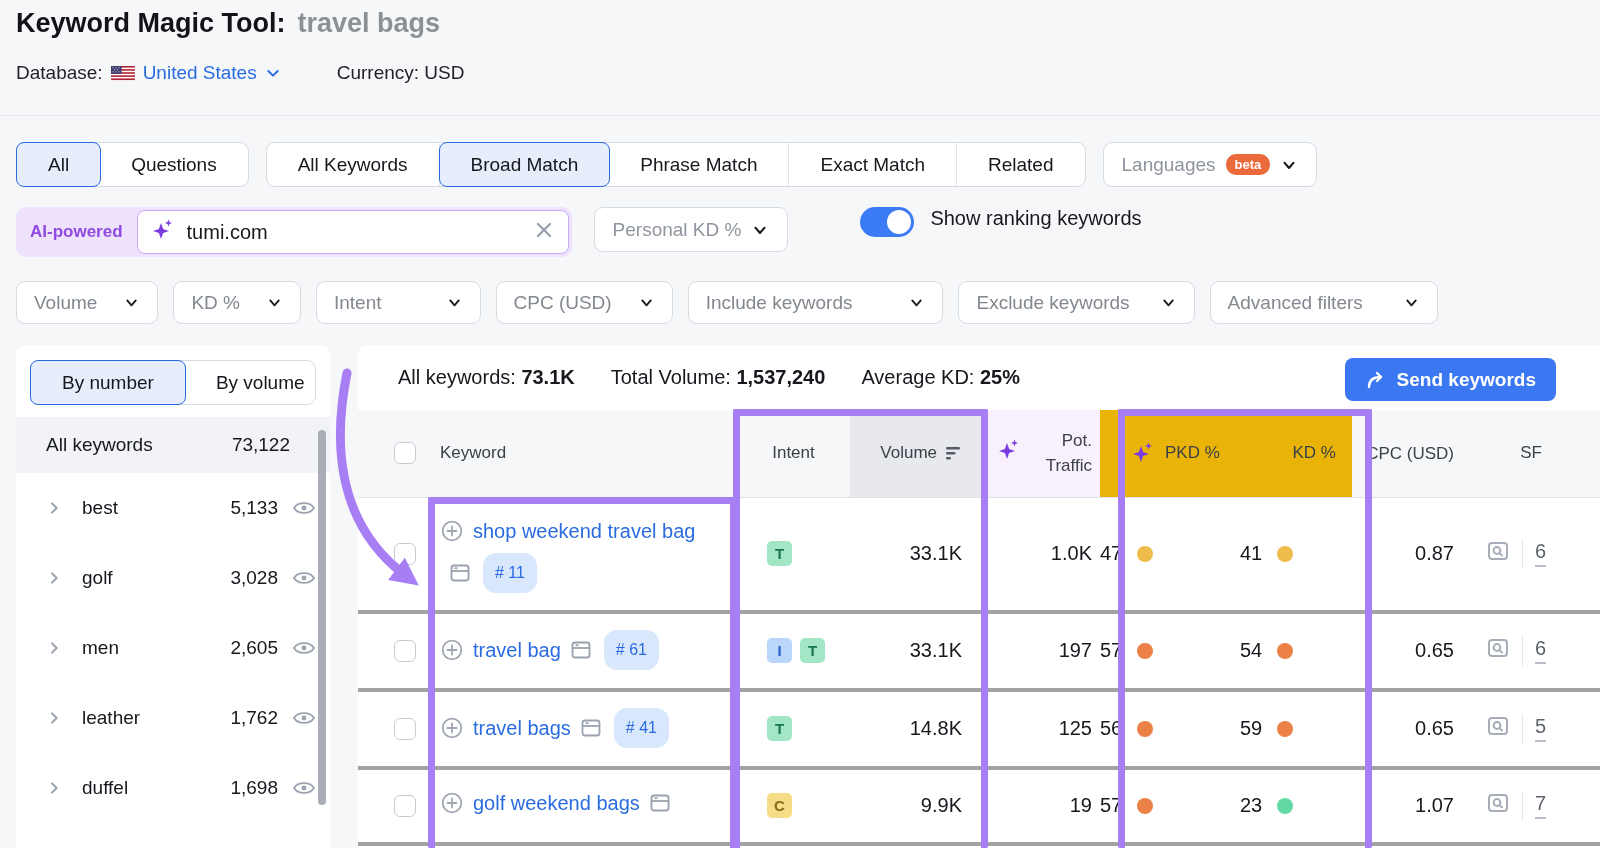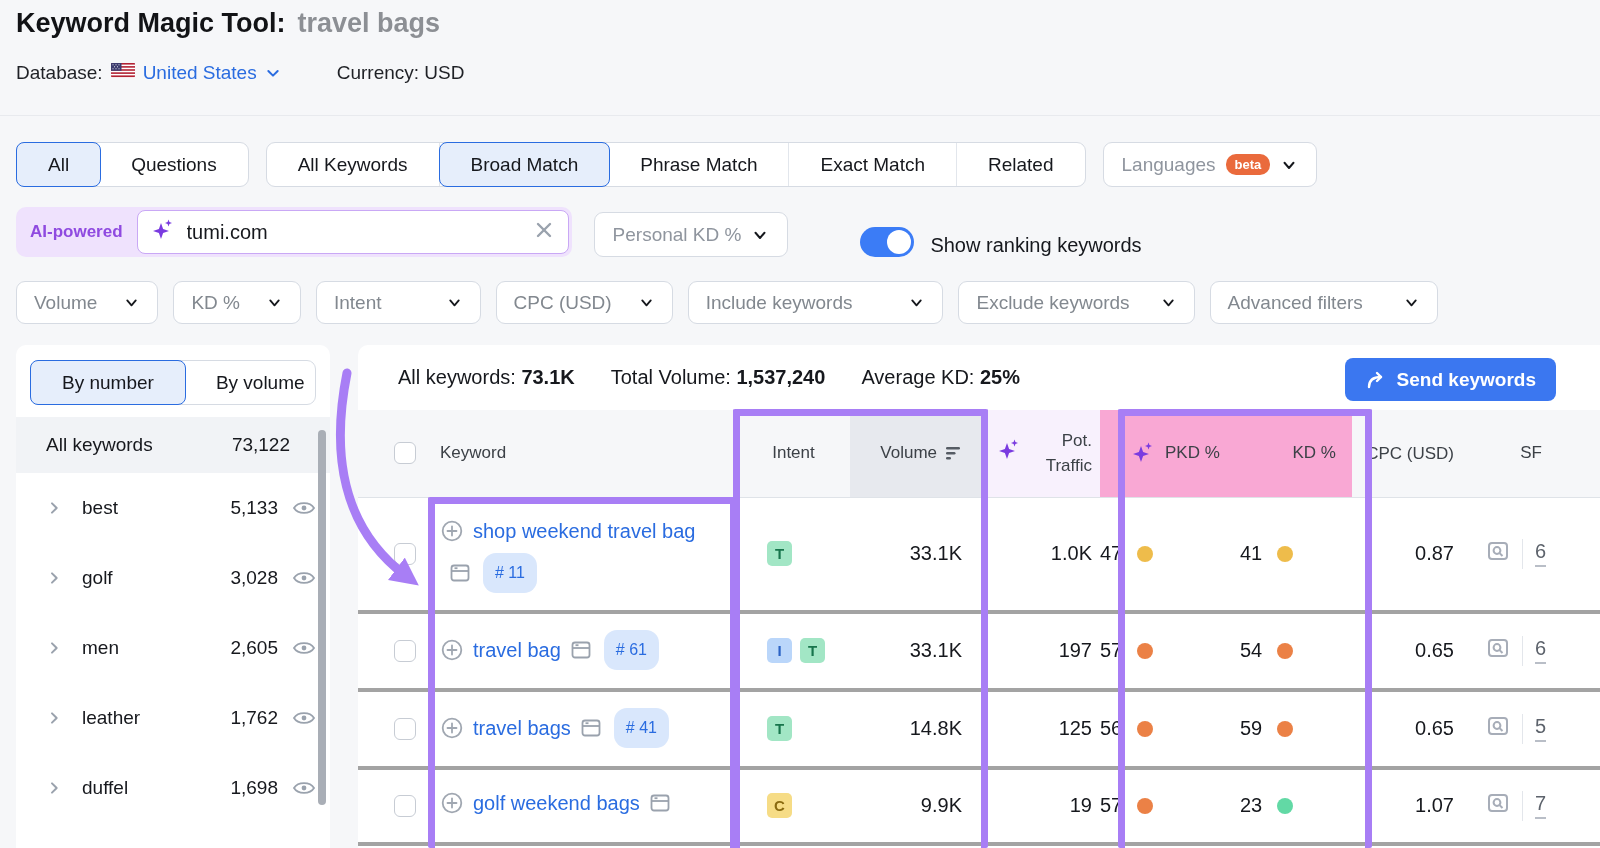--- a/index.html
+++ b/index.html
@@ -5,38 +5,38 @@
   * { margin:0; padding:0; box-sizing:border-box; }
   html,body { width:1600px; height:848px; overflow:hidden; }
   body { font-family:"Liberation Sans","DejaVu Sans",sans-serif; background:#f6f7f9; color:#15171c; }
   #app { position:relative; width:1352px; height:848px; background:#f6f7f9; }
 
   
   .top-header { position:absolute; left:0; top:0; width:1600px; height:116px; border-bottom:1px solid #e8eaee; }
   .title-row { position:absolute; left:16px; top:8px; display:flex; gap:12px; align-items:baseline; }
   .title-main { font-size:27px; font-weight:700; color:#121316; }
   .title-sub { font-size:27px; font-weight:600; color:#8c8f94; }
-  .db-row { position:absolute; left:16px; top:62px; display:flex; gap:8px; font-size:19px; }
+  .db-row { position:absolute; left:16px; top:62px; display:flex; align-items:center; gap:8px; font-size:19px; }
   .db-label { color:#1f2126; }
   .flag { width:24px; height:16px; display:inline-block; border-radius:2px; overflow:hidden; }
   .db-value { color:#2a6ce0; }
   .db-caret { display:flex; align-items:center; }
   .currency { margin-left:48px; color:#1f2126; }
 
   
   .tabs-row { position:absolute; left:16px; top:142px; display:flex; gap:17px; align-items:stretch; }
   .seg-group { display:flex; background:#fff; border:1px solid #d6dbe3; border-radius:9px; height:45px; overflow:visible; }
   .seg-tab { display:flex; align-items:center; padding:0 31px; font-size:19px; color:#16181d; cursor:pointer; border-right:1px solid #e2e6ec; white-space:nowrap; }
   .seg-tab:last-child { border-right:none; }
   .seg-tab.selected { background:#e6eefb; border:1.5px solid #2a6ce0; border-radius:8px; margin:-1px; position:relative; z-index:2; border-right:1.5px solid #2a6ce0; }
   .dd-pill { display:flex; align-items:center; gap:10px; background:#fff; border:1px solid #d6dbe3; border-radius:9px; height:45px; padding:0 18px; font-size:19px; color:#8f959e; cursor:pointer; white-space:nowrap; }
   .beta-badge { background:#ea6a3c; color:#fff; font-size:13px; font-weight:700; padding:3px 9px; border-radius:10px; }
 
   
-  .search-row { position:absolute; left:16px; top:207px; display:flex; align-items:flex-end; }
+  .search-row { position:absolute; left:16px; top:207px; display:flex; align-items:flex-start; }
   .ai-wrap { display:flex; align-items:center; background:#efe2fd; border-radius:10px; padding:3px 3px 3px 0; height:50px; }
   .ai-badge { color:#8f4ae0; font-size:17px; font-weight:600; padding:0 14px; white-space:nowrap; }
   .search-box { display:flex; align-items:center; gap:10px; background:#fff; border:1.5px solid #c9a8f5; border-radius:8px; height:44px; width:432px; padding:0 14px; }
   .search-input { flex:1; border:none; outline:none; font-size:20px; color:#16181d; font-family:inherit; background:transparent; }
   .kd-dd { margin-left:22px; }
   .toggle { margin-left:72px; width:54px; height:30px; border-radius:15px; background:#3b7cf6; position:relative; cursor:pointer; flex:none; }
   .toggle-knob { position:absolute; right:3px; top:3px; width:24px; height:24px; border-radius:50%; background:#fff; }
   .toggle-label { margin-left:16px; font-size:20px; color:#16181d; }
 
   
@@ -61,21 +61,21 @@
   .summary-item b { font-weight:700; }
   .send-btn { position:absolute; right:44px; top:13px; height:43px; background:#3b77f0; color:#fff; font-size:19px; font-weight:600; border:none; border-radius:8px; display:flex; align-items:center; gap:10px; padding:0 20px; cursor:pointer; font-family:inherit; }
 
   table.kw { width:1242px; border-collapse:collapse; table-layout:fixed; }
   col.c-check{width:72px} col.c-kw{width:307px} col.c-int{width:113px} col.c-vol{width:138px}
   col.c-spark{width:45px} col.c-pot{width:67px} col.c-pkd{width:140px} col.c-kd{width:112px}
   col.c-cpc{width:110px} col.c-sf{width:138px}
   thead td { background:#f6f7f9; height:87px; font-size:17px; color:#3c4147; vertical-align:middle; border-bottom:1px solid #dfe3e8; }
   thead td.h-vol { background:#e7e9ee; }
   thead td.h-spark, thead td.h-pot { background:#f8f1fd; }
-  thead td.h-pkd, thead td.h-kd { background:#f9a8d4; }
+  thead td.h-pkd, thead td.h-kd { background:#eab308; }
   tbody td { background:#fff; border-bottom:4px solid #a3a3a3; vertical-align:middle; font-size:20px; color:#16181d; }
   tbody tr.data-row td { height:76px; }
   .cell-check { padding-left:36px; }
   .checkbox { width:22px; height:22px; border:1.5px solid #c7ccd4; border-radius:6px; background:#fff; cursor:pointer; }
   .h-kw { padding-left:10px; }
   .cell-kw { padding:16px 14px 16px 10px; line-height:34px; }
   .kw-link { color:#2a6ce0; font-size:20px; text-decoration:none; cursor:pointer; }
   .plus-icon { display:inline-block; vertical-align:-5px; margin-right:9px; cursor:pointer; }
   .serp-icon { display:inline-block; vertical-align:-4px; margin-left:9px; cursor:pointer; }
   .rank-badge { display:inline-block; vertical-align:2px; margin-left:12px; background:#d9e7fc; color:#2a6ce0; font-size:16px; border-radius:13px; padding:3px 12px; cursor:pointer; }

